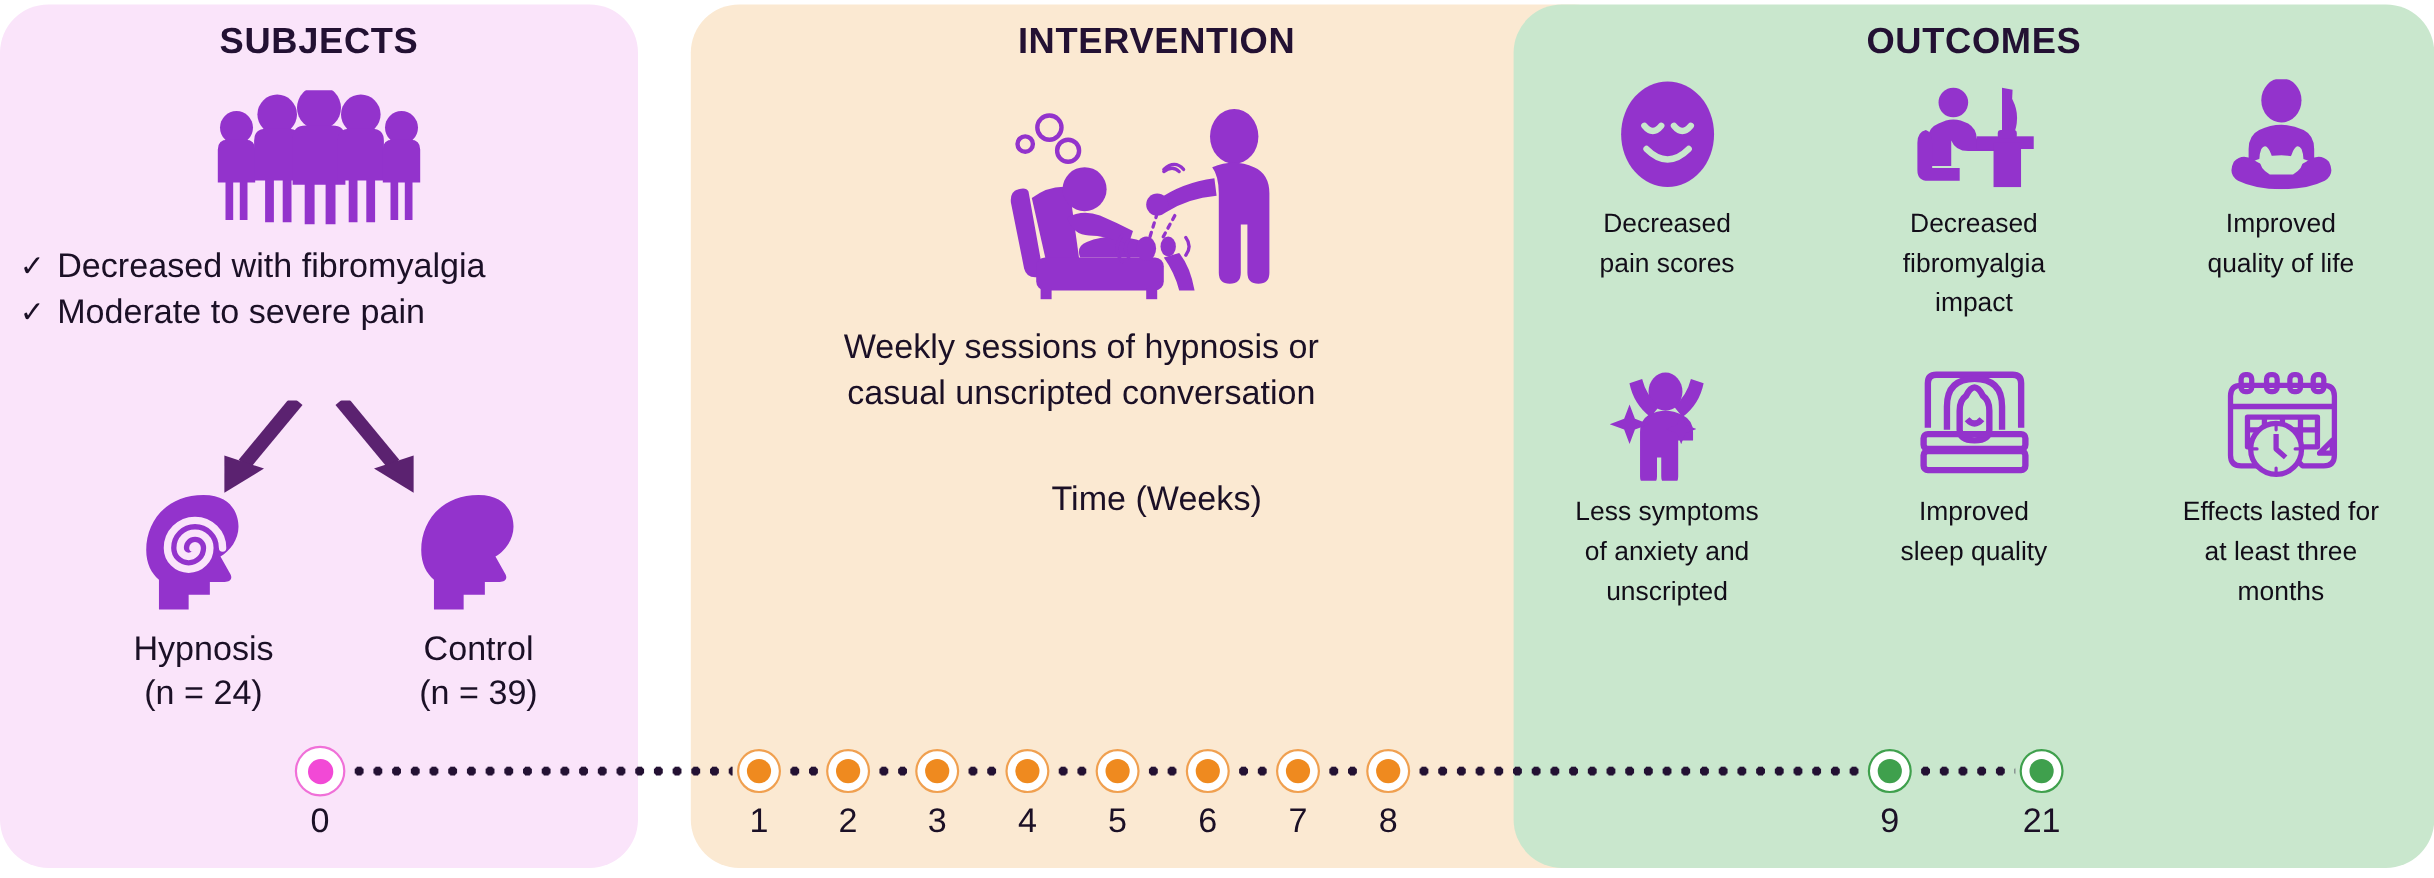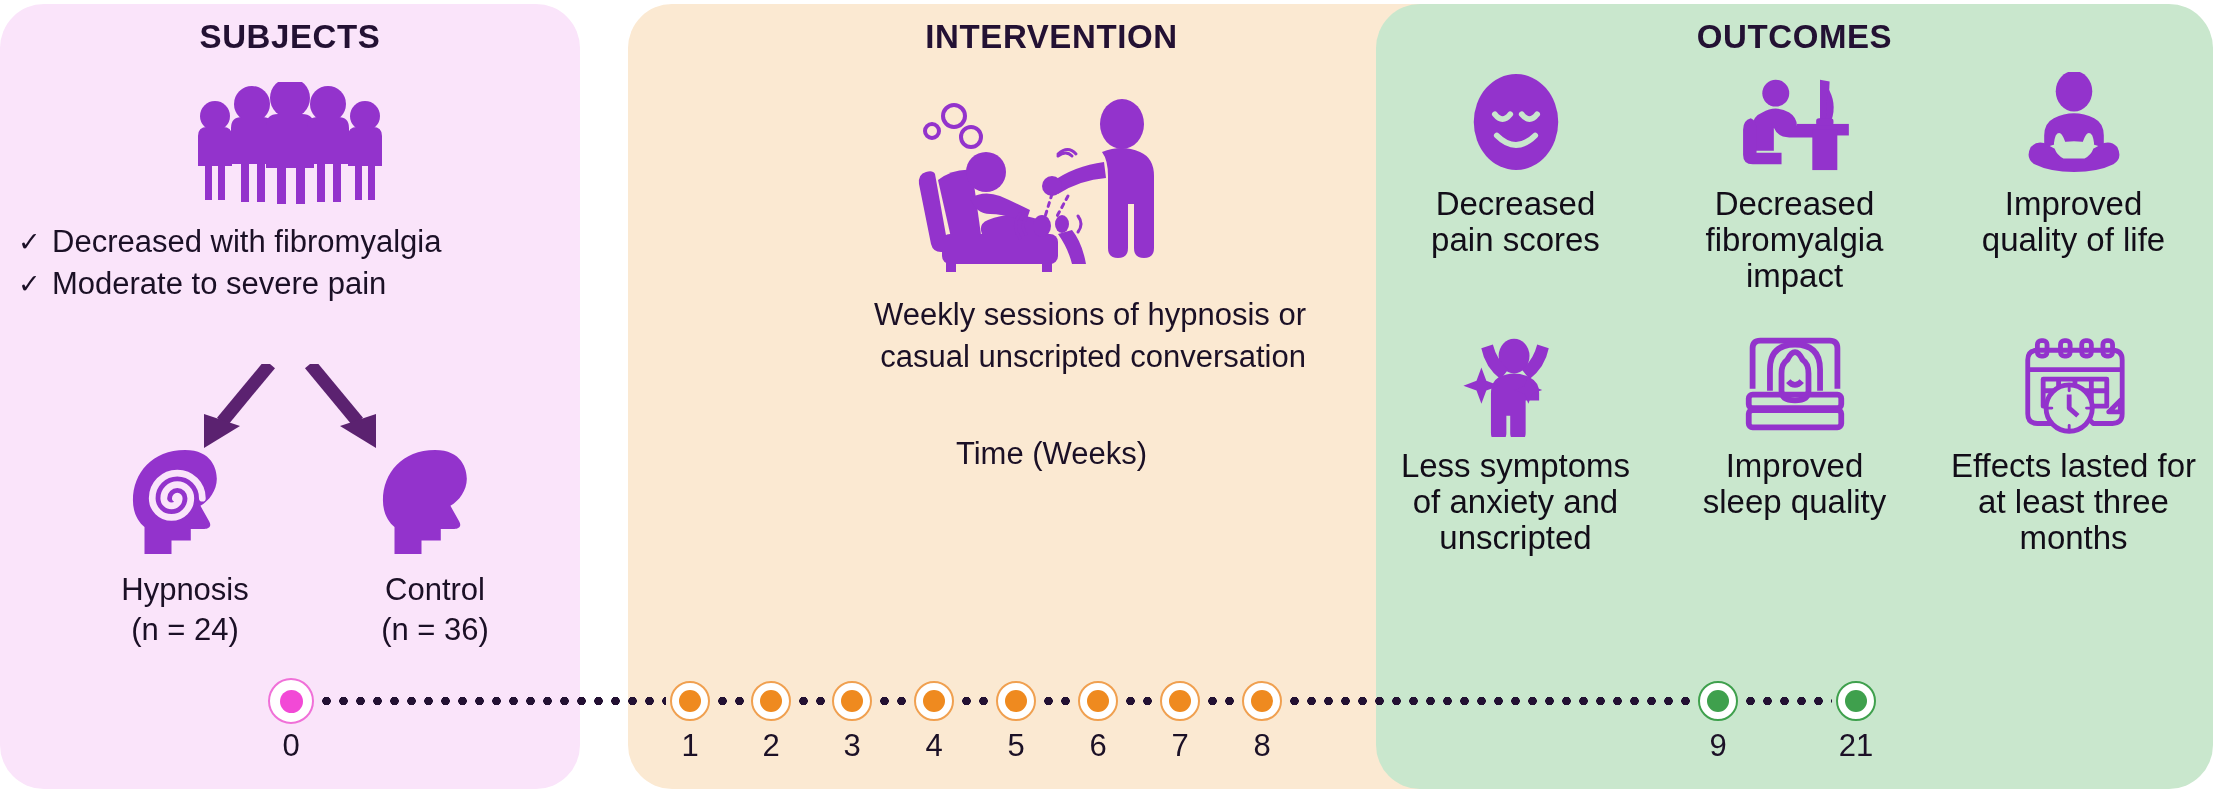--- a/index.html
+++ b/index.html
@@ -124,21 +124,21 @@
     left: 50%;
     transform: translateX(-50%);
     width: 300px;
     height: 180px;
   }
   #intervention-caption {
     position: absolute;
     top: 290px;
     left: 32px;
     width: 646px;
-    text-align: right;
+    text-align: center;
     font-size: 31px;
     line-height: 42px;
     color: #1b1026;
   }
   #time-axis-label {
     position: absolute;
     top: 432px;
     left: 0;
     width: 100%;
     text-align: center;
@@ -163,21 +163,21 @@
   }
   .outcome-icon {
     height: 108px;
     display: flex;
     align-items: center;
     justify-content: center;
   }
   .outcome-label {
     margin-top: 10px;
     text-align: center;
-    font-size: 33px;
+    font-size: 24px;
     line-height: 36px;
     color: #120d18;
     max-width: 250px;
   }
 
   
   #timeline-layer {
     position: absolute;
     left: 0;
     top: 0;
@@ -277,21 +277,21 @@
       <div class="arm-label" style="margin-top:0">(n = 24)</div>
     </div>
 
     <div class="arm-group" id="arm-control">
       <div class="arm-icon">
         <svg viewBox="0 0 120 112" width="116" height="108" aria-hidden="true">
           <path d="M60 2 C26 2 6 26 6 54 c0 13 5 22 12 28 v28 h28 v-14 h20 v-12 h14 c5 0 8-3 5-8 l-9-16 c9-5 17-16 17-28 C93 22 88 2 60 2 Z" fill="#9333cc"></path>
         </svg>
       </div>
       <div class="arm-label">Control</div>
-      <div class="arm-label" style="margin-top:0">(n = 36)</div>
+      <div class="arm-label" style="margin-top:0">(n = 39)</div>
     </div>
   </div>
 
   <div class="panel" id="panel-intervention">
     <div class="panel-title">INTERVENTION</div>
 
     <div id="hypno-scene">
       <svg viewBox="0 0 300 180" width="300" height="180" aria-hidden="true">
         <g fill="none" stroke="#9333cc" stroke-width="4">
           <circle cx="52" cy="22" r="11"></circle>

